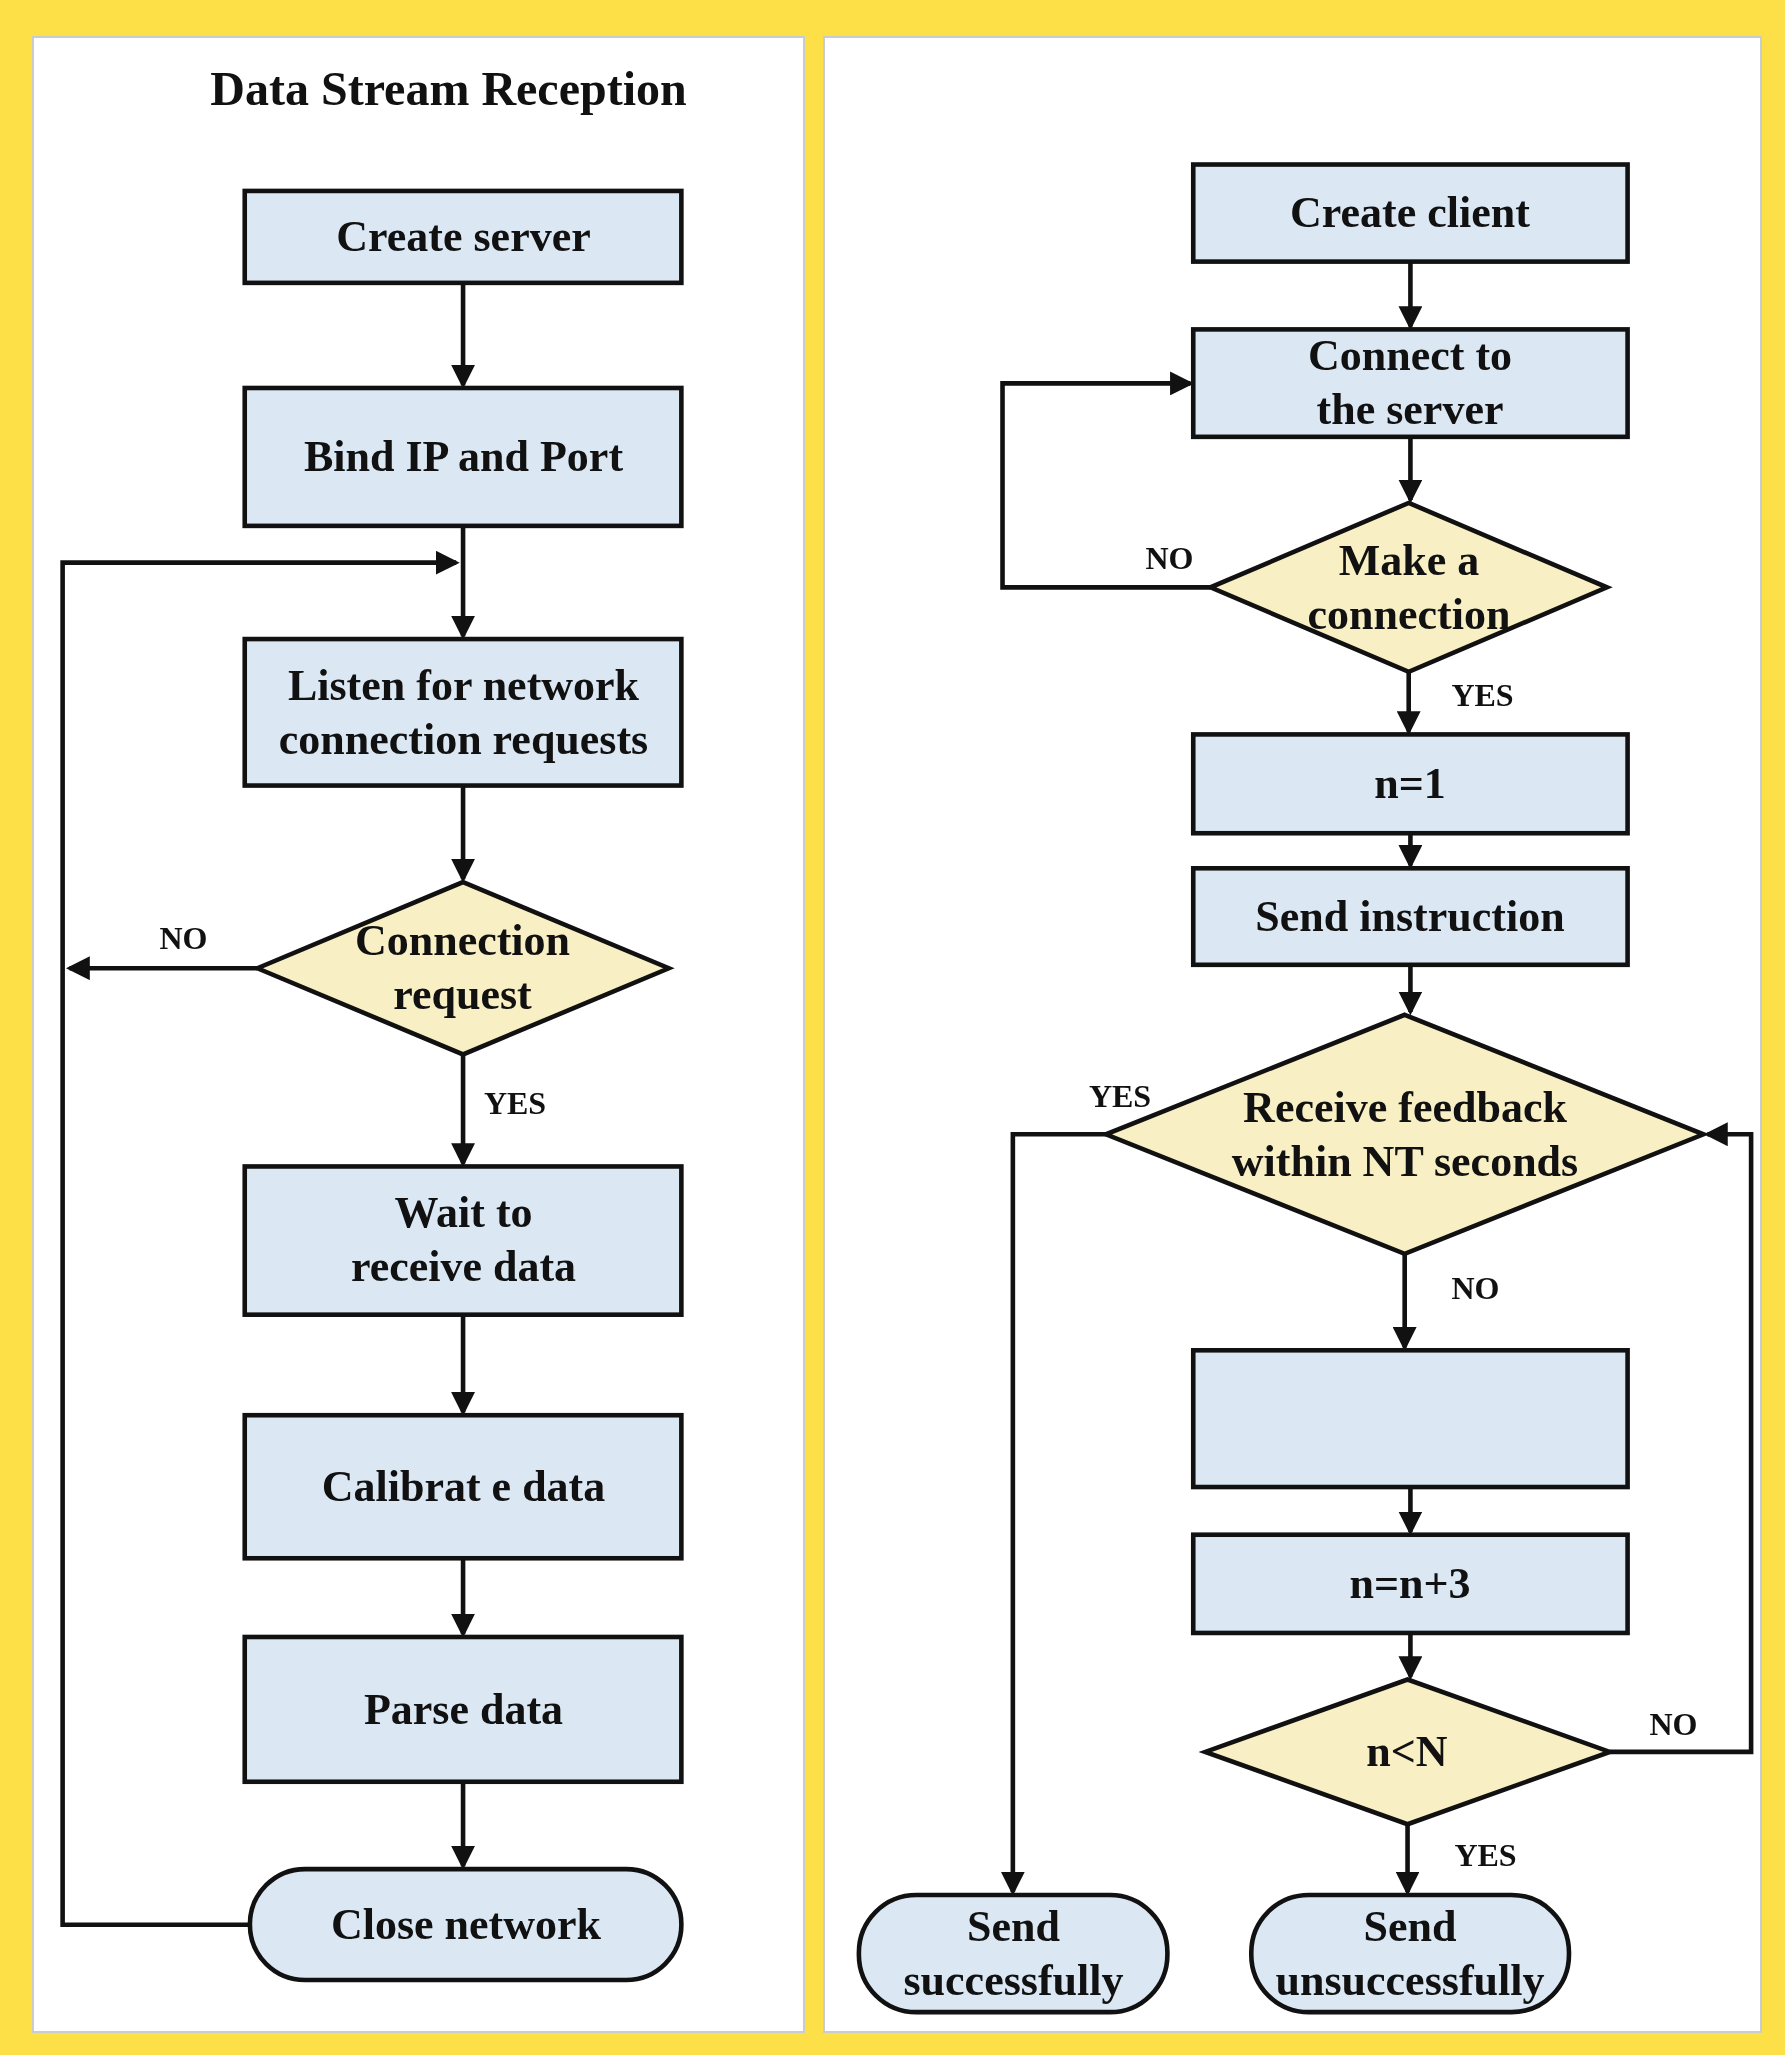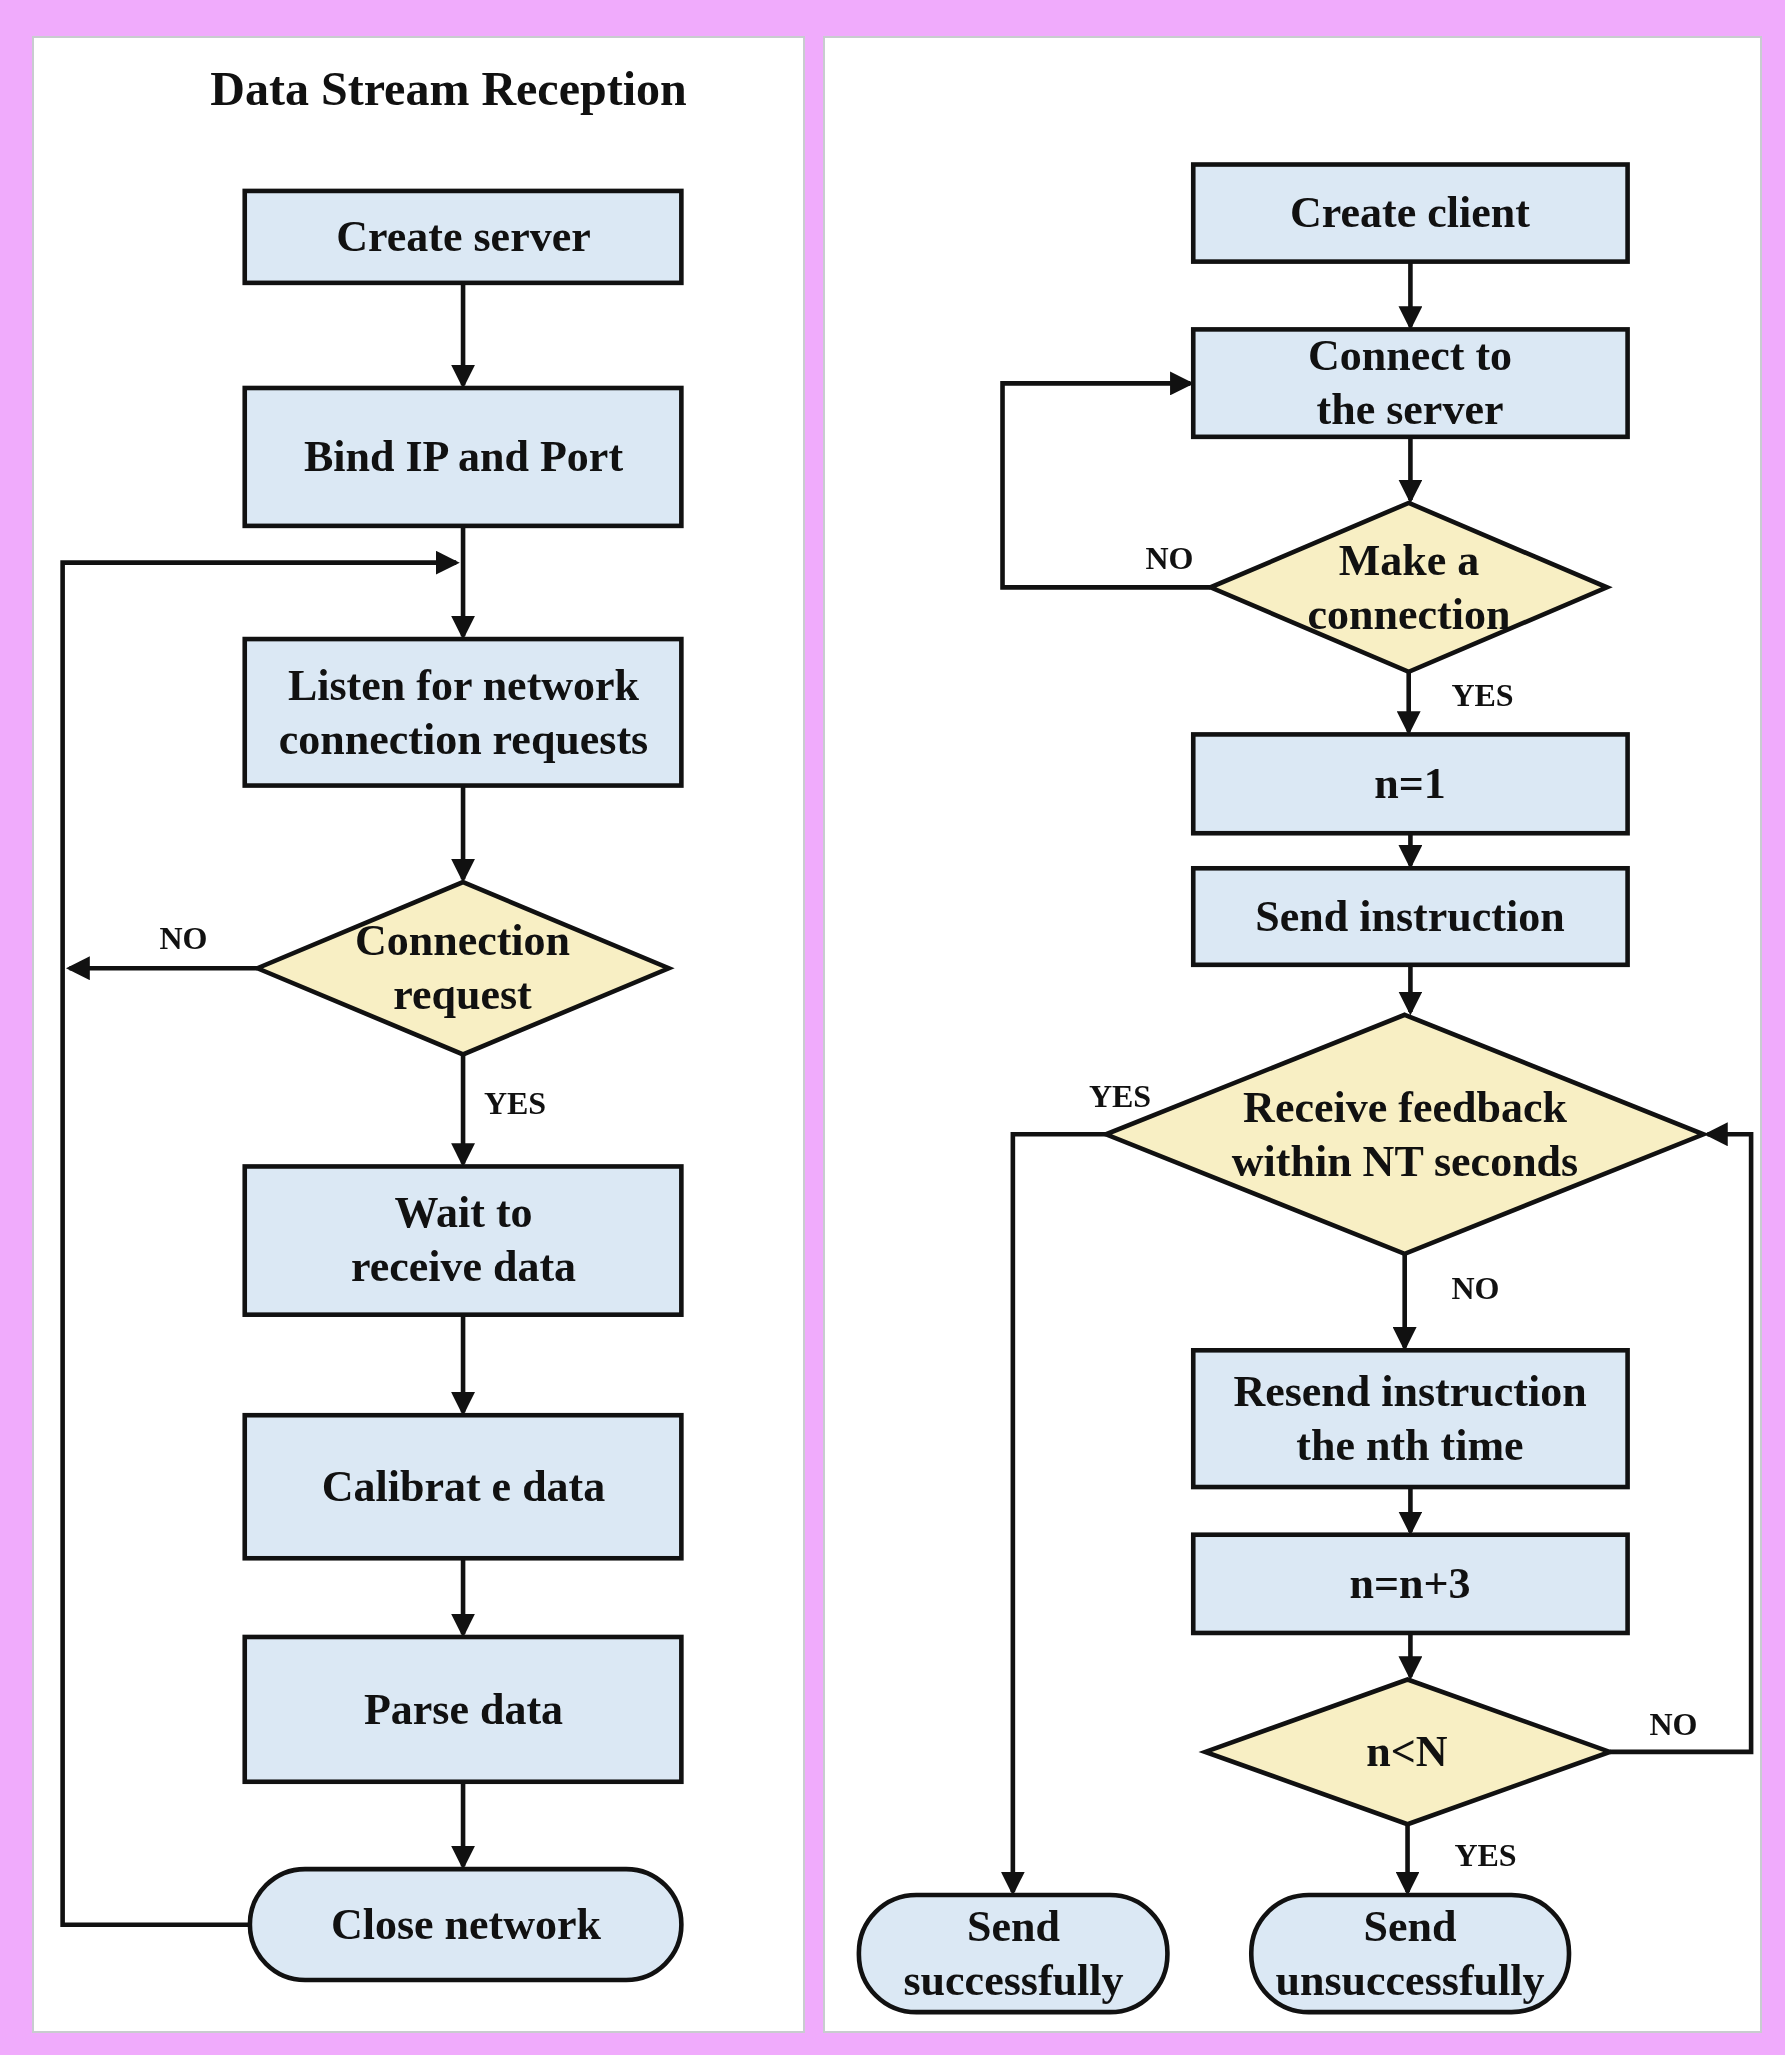--- a/index.html
+++ b/index.html
@@ -1,19 +1,19 @@
 <!DOCTYPE html>
 <html style="font-size:9.2px"><head>
 <meta charset="utf-8">
 <style>
   html,body{margin:0;padding:0;background:#ffffff;}
   #canvas{
     position:relative;
     width:1785px;height:2056px;
-    background:#f0abfc;
+    background:#fde047;
     font-family:"Liberation Serif","DejaVu Serif",serif;
   }
   .panel{
     position:absolute;
     background:#ffffff;
     border:2.3px solid #c8cccf;
     box-sizing:border-box;
   }
   #shapes{
     position:absolute;left:0;top:0;width:1785px;height:2056px;
@@ -114,22 +114,20 @@
 
   <div class="nlabel" style="left:1193px;top:164px;width:434px;height:97px;">Create client</div>
   <div class="nlabel" style="left:1193px;top:329px;width:434px;height:107px;">Connect to
 the server</div>
   <div class="nlabel" style="left:1211px;top:503px;width:396px;height:169px;">Make a
 connection</div>
   <div class="nlabel" style="left:1193px;top:734px;width:434px;height:99px;">n=1</div>
   <div class="nlabel" style="left:1193px;top:868px;width:434px;height:97px;">Send instruction</div>
   <div class="nlabel" style="left:1106px;top:1015px;width:598px;height:239px;">Receive feedback
 within NT seconds</div>
-  <div class="nlabel" style="left:1193px;top:1350px;width:434px;height:137px;">Resend instruction
-the nth time</div>
   <div class="nlabel" style="left:1193px;top:1535px;width:434px;height:98px;">n=n+3</div>
   <div class="nlabel" style="left:1205px;top:1679px;width:404px;height:145px;">n&lt;N</div>
   <div class="nlabel" style="left:859px;top:1895px;width:309px;height:117px;">Send
 successfully</div>
   <div class="nlabel" style="left:1251px;top:1895px;width:318px;height:117px;">Send
 unsuccessfully</div>
 
   <div class="nlabel branch" style="left:1112px;top:532px;width:115px;height:52px;">NO</div>
   <div class="nlabel branch" style="left:1425px;top:669px;width:115px;height:52px;">YES</div>
   <div class="nlabel branch" style="left:1057px;top:1070px;width:126px;height:52px;">YES</div>

